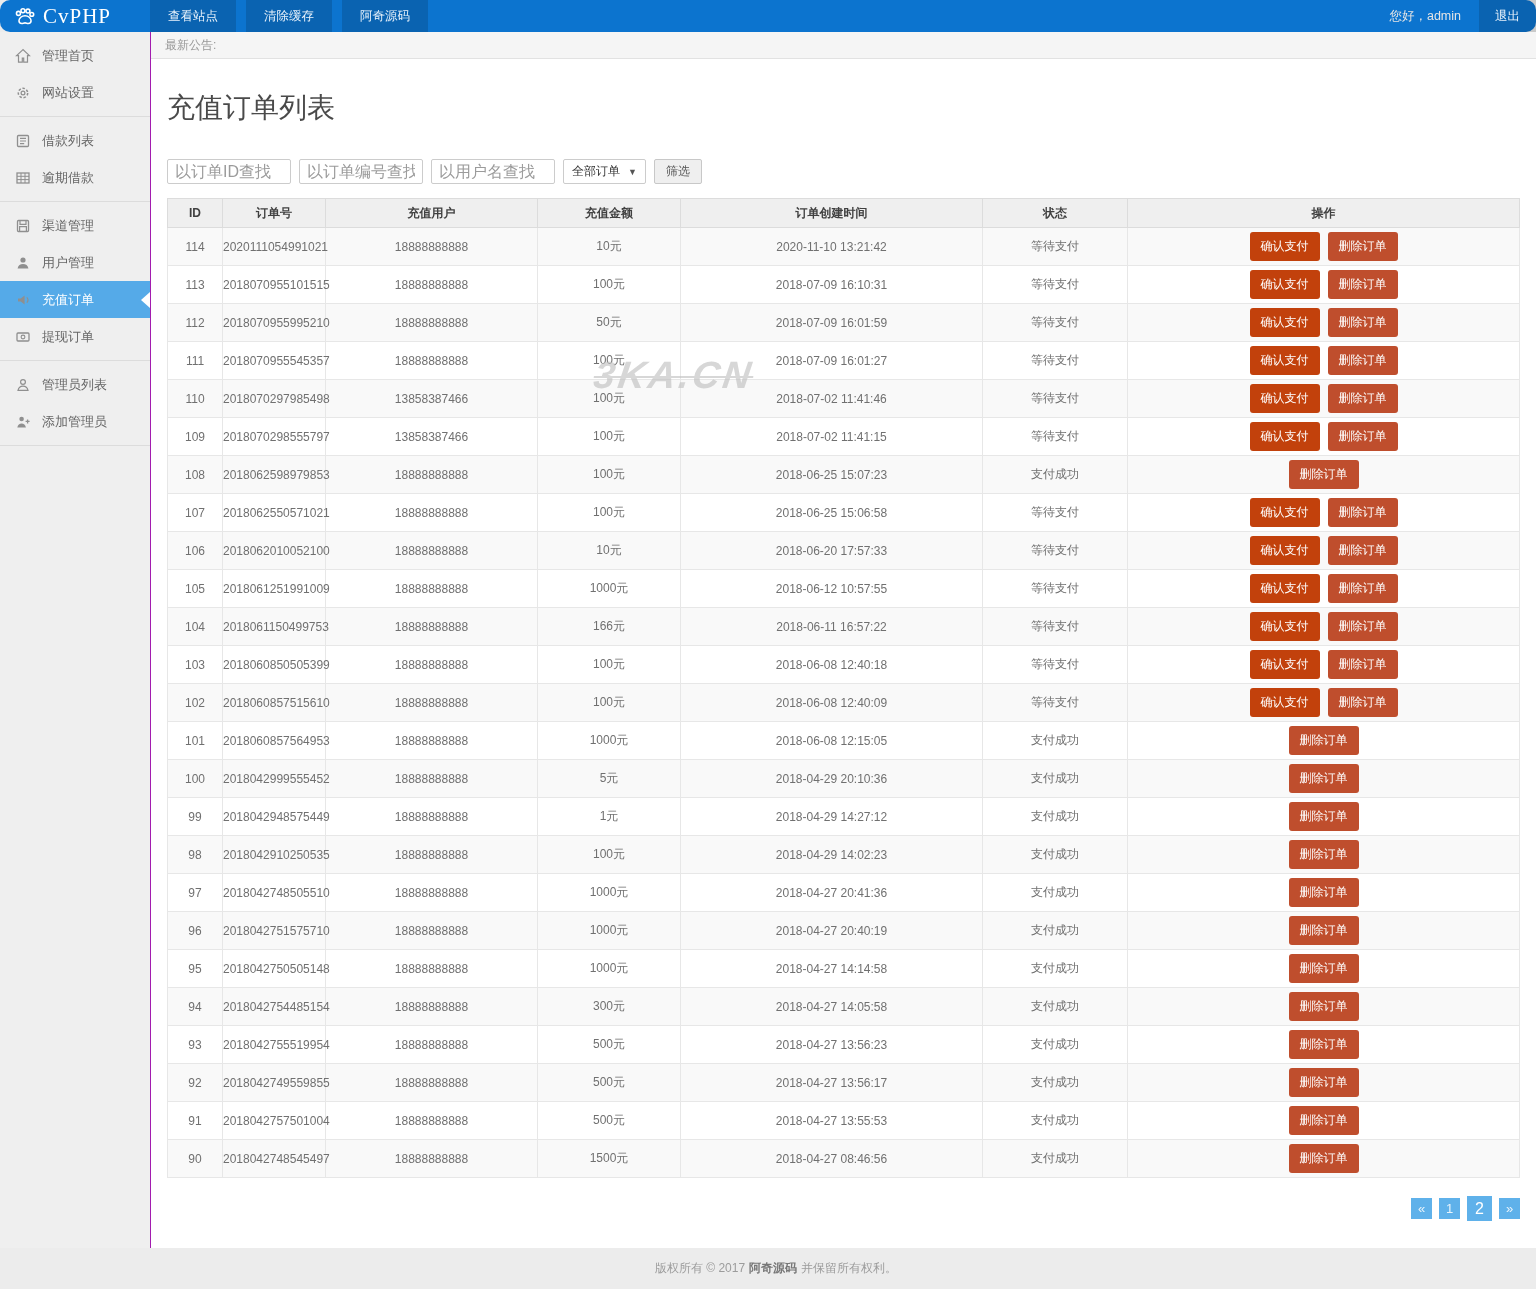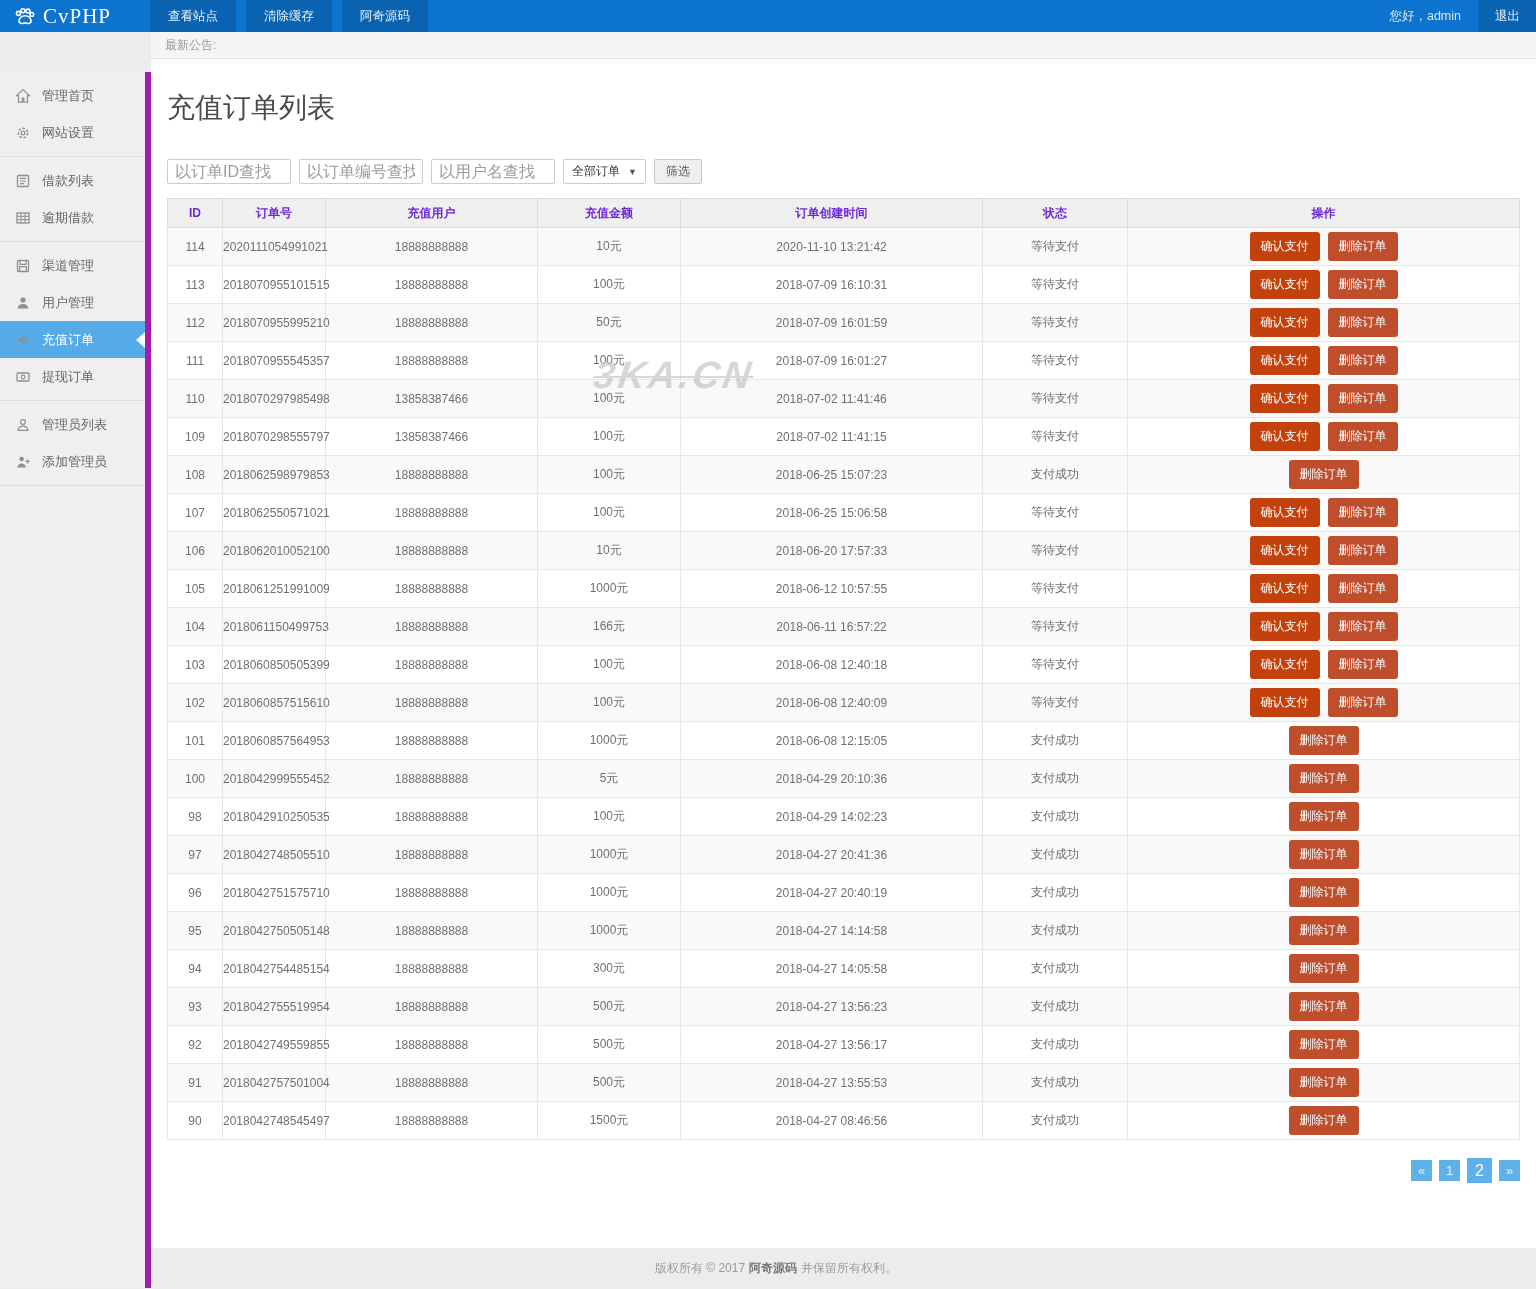--- a/index.html
+++ b/index.html
@@ -7,37 +7,37 @@
   body {
     font-family: "Liberation Sans", "DejaVu Sans", sans-serif;
     background: #ececec;
     position: relative;
     font-size: 12px;
     color: #666;
   }
   
   .navbar {
     position: absolute; top: 0; left: 0; right: 0; height: 32px;
-    background: #0c74cf; color: #fff; display: flex; align-items: stretch; z-index: 10;
+    background: #0c74cf; color: #fff; display: flex; align-items: stretch; z-index: 10; border-radius: 10px;
   }
   .logo { width: 150px; display: flex; align-items: center; gap: 6px; padding-left: 12px; }
   .logo-text { font-family: "Liberation Serif", "DejaVu Serif", serif; font-size: 21px; color: #fff; letter-spacing: 1px; }
   .nav-menu { display: flex; align-items: stretch; gap: 10px; }
   .nav-menu-item {
     background: rgba(0,0,0,0.14); padding: 0 18px; line-height: 32px;
     font-size: 12.5px; color: #e8f2fb; cursor: pointer;
   }
   .nav-right { margin-left: auto; display: flex; align-items: stretch; }
   .nav-greeting { line-height: 32px; padding: 0 18px; color: #e5e5e5; font-size: 12.5px; }
   .nav-logout { background: rgba(0,0,0,0.14); line-height: 32px; padding: 0 16px; color: #e8f2fb; font-size: 12.5px; cursor: pointer; }
 
   
   .sidebar {
     position: absolute; top: 32px; left: 0; width: 151px; height: 1216px;
-    background: #efefef; border-right: 6px solid #a21caf; margin-top: 40px;
+    background: #efefef; border-right: 1px solid #a21caf;
   }
   .nav-group { border-bottom: 1px solid #dcdcdc; padding: 5px 0; }
   .nav-group:first-child { border-top: none; }
   .nav-item {
     height: 37px; display: flex; align-items: center; gap: 11px;
     padding-left: 15px; color: #666; font-size: 13px; cursor: pointer; position: relative;
   }
   .nav-icon { width: 16px; height: 16px; color: #8f8f8f; display: inline-flex; }
   .nav-icon svg { width: 16px; height: 16px; }
   .nav-item.active { background: #55aae8; color: #fff; }
@@ -75,21 +75,21 @@
     padding: 0 11px; color: #555; font-size: 12px; cursor: pointer;
   }
 
   
   .order-table {
     width: calc(100% - 32px); margin: 14px 16px 0 16px;
     border-collapse: collapse; table-layout: fixed; font-size: 12px; color: #707070;
   }
   .order-table th {
     background: #efefef; border: 1px solid #dcdcdc; height: 29px;
-    font-weight: bold; color: #6d28d9; text-align: center;
+    font-weight: bold; color: #404040; text-align: center;
   }
   .order-table td { border: 1px solid #e7e7e7; height: 38px; text-align: center; }
   .order-table tbody tr:nth-child(odd) td { background: #f9f9f9; }
   .col-id { width: 55px; } .col-no { width: 103px; } .col-user { width: 212px; }
   .col-amount { width: 143px; } .col-time { width: 302px; } .col-status { width: 145px; }
   .btn {
     display: inline-block; border: none; border-radius: 3px; color: #fff;
     font-size: 12px; padding: 6px 11px; margin: 0 4px; cursor: pointer;
     font-family: inherit;
   }
@@ -419,20 +419,29 @@
         <tr>
           <td>100</td>
           <td>2018042999555452</td>
           <td>18888888888</td>
           <td>5元</td>
           <td>2018-04-29 20:10:36</td>
           <td>支付成功</td>
           <td><button class="btn btn-delete">删除订单</button></td>
         </tr>
         <tr>
+          <td>99</td>
+          <td>2018042948575449</td>
+          <td>18888888888</td>
+          <td>1元</td>
+          <td>2018-04-29 14:27:12</td>
+          <td>支付成功</td>
+          <td><button class="btn btn-delete">删除订单</button></td>
+        </tr>
+        <tr>
           <td>98</td>
           <td>2018042910250535</td>
           <td>18888888888</td>
           <td>100元</td>
           <td>2018-04-29 14:02:23</td>
           <td>支付成功</td>
           <td><button class="btn btn-delete">删除订单</button></td>
         </tr>
         <tr>
           <td>97</td>

